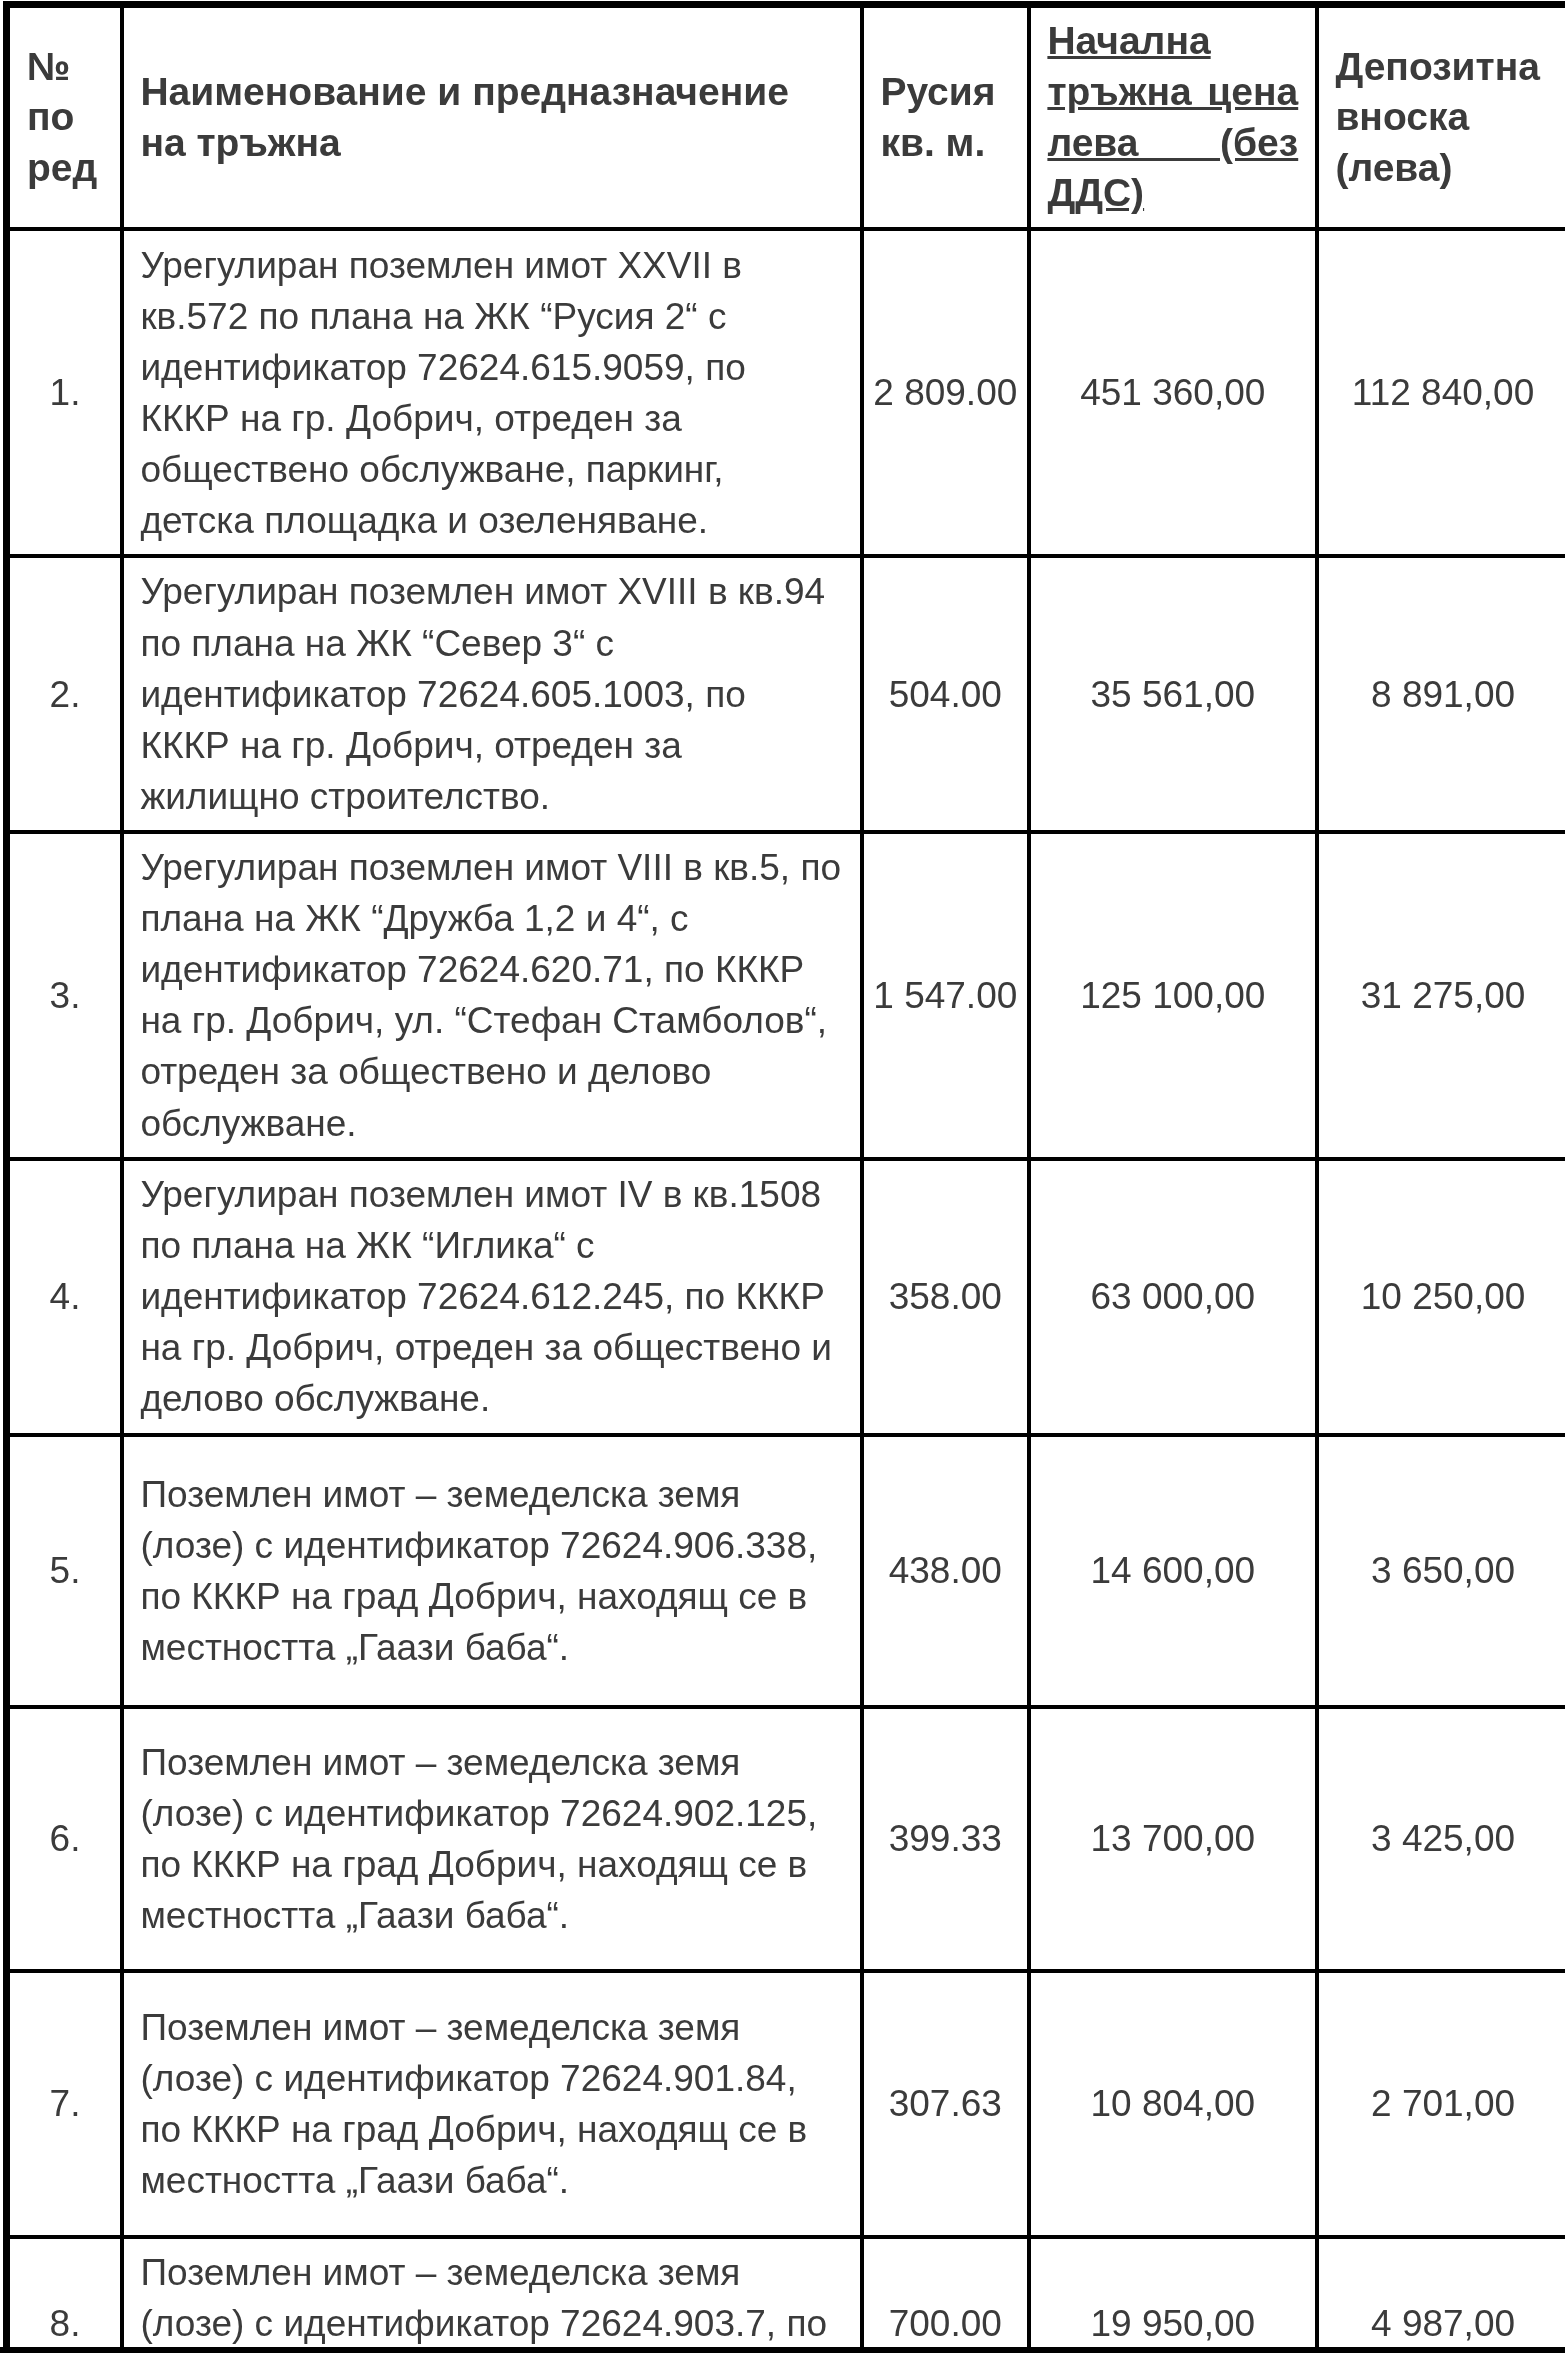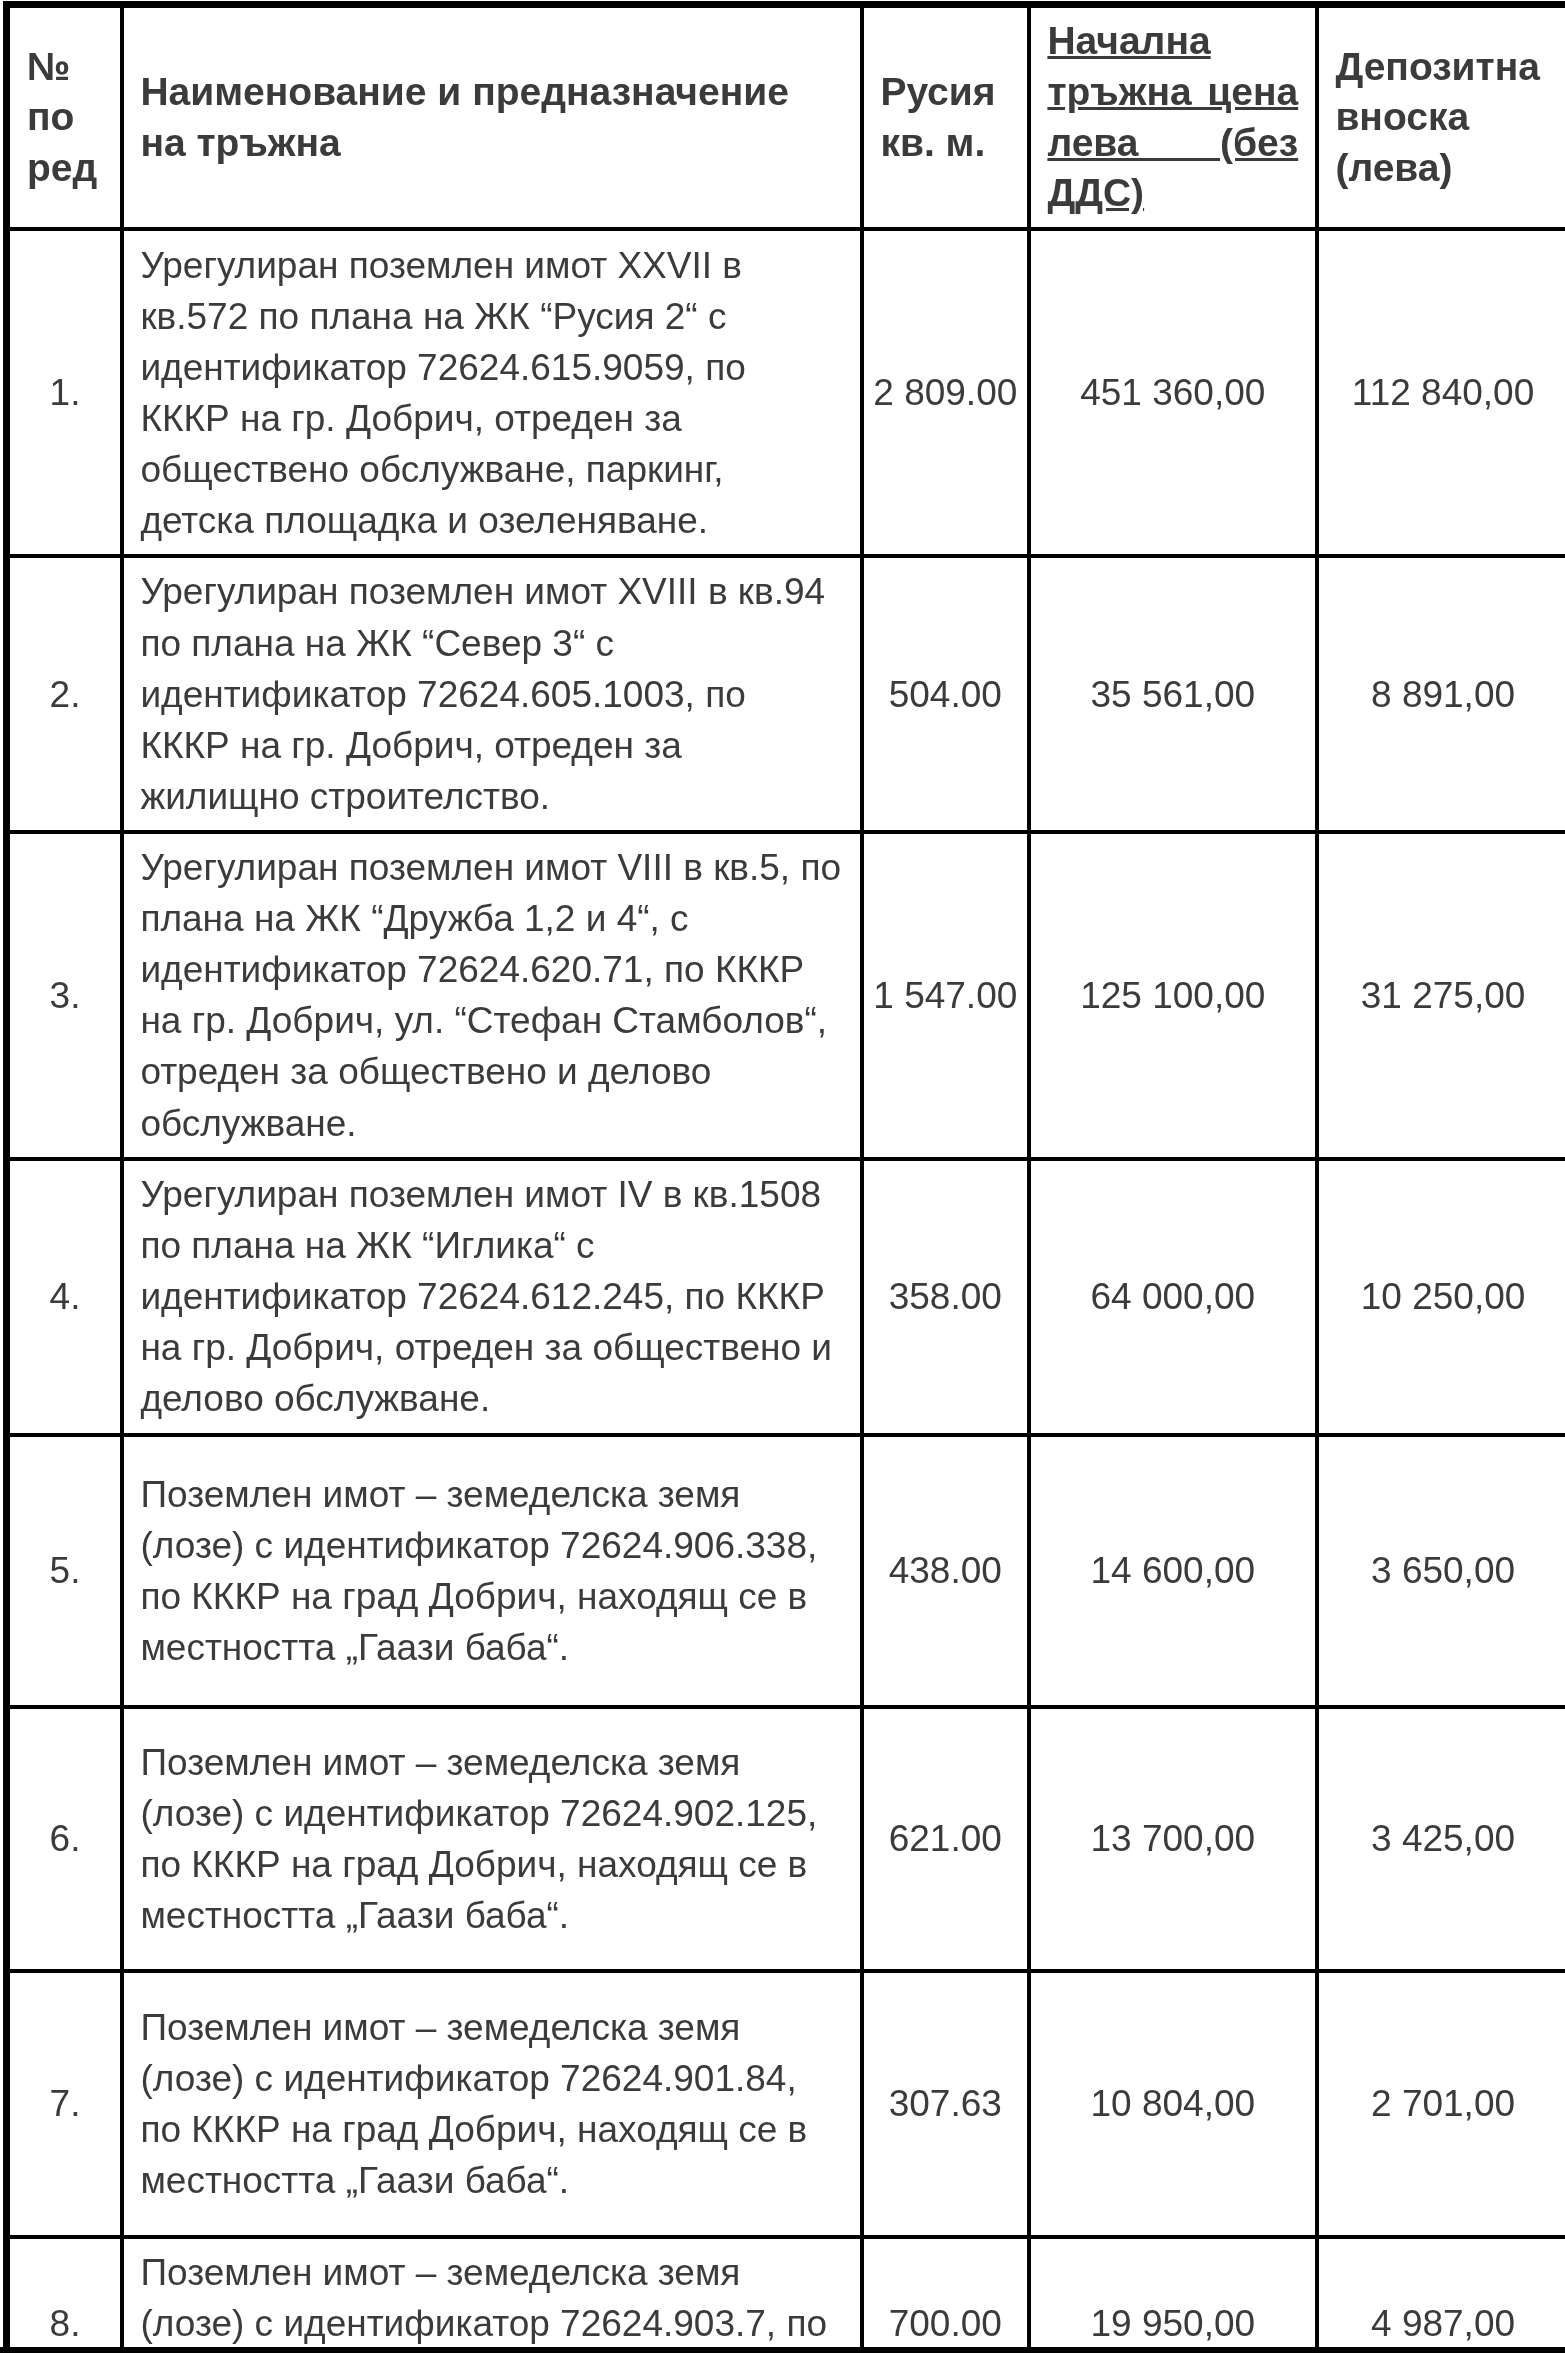--- a/index.html
+++ b/index.html
@@ -99,34 +99,34 @@
     <td class="numcell">3.</td>
     <td class="name">Урегулиран поземлен имот VIII в кв.5, по плана на ЖК “Дружба 1,2 и 4“, с идентификатор 72624.620.71, по КККР на гр. Добрич, ул. “Стефан Стамболов“, отреден за обществено и делово обслужване.</td>
     <td class="numcell">1 547.00</td>
     <td class="numcell">125 100,00</td>
     <td class="numcell">31 275,00</td>
   </tr>
         <tr style="height: 267px;">
     <td class="numcell">4.</td>
     <td class="name">Урегулиран поземлен имот IV в кв.1508 по плана на ЖК “Иглика“ с идентификатор 72624.612.245, по КККР на гр. Добрич, отреден за обществено и делово обслужване.</td>
     <td class="numcell">358.00</td>
-    <td class="numcell">64 000,00</td>
+    <td class="numcell">63 000,00</td>
     <td class="numcell">10 250,00</td>
   </tr>
         <tr style="height: 272px;">
     <td class="numcell">5.</td>
     <td class="name">Поземлен имот – земеделска земя (лозе) с идентификатор 72624.906.338, по КККР на град Добрич, находящ се в местността „Гаази баба“.</td>
     <td class="numcell">438.00</td>
     <td class="numcell">14 600,00</td>
     <td class="numcell">3 650,00</td>
   </tr>
         <tr style="height: 264px;">
     <td class="numcell">6.</td>
     <td class="name">Поземлен имот – земеделска земя (лозе) с идентификатор 72624.902.125, по КККР на град Добрич, находящ се в местността „Гаази баба“.</td>
-    <td class="numcell">621.00</td>
+    <td class="numcell">399.33</td>
     <td class="numcell">13 700,00</td>
     <td class="numcell">3 425,00</td>
   </tr>
         <tr style="height: 266px;">
     <td class="numcell">7.</td>
     <td class="name">Поземлен имот – земеделска земя (лозе) с идентификатор 72624.901.84, по КККР на град Добрич, находящ се в местността „Гаази баба“.</td>
     <td class="numcell">307.63</td>
     <td class="numcell">10 804,00</td>
     <td class="numcell">2 701,00</td>
   </tr>

